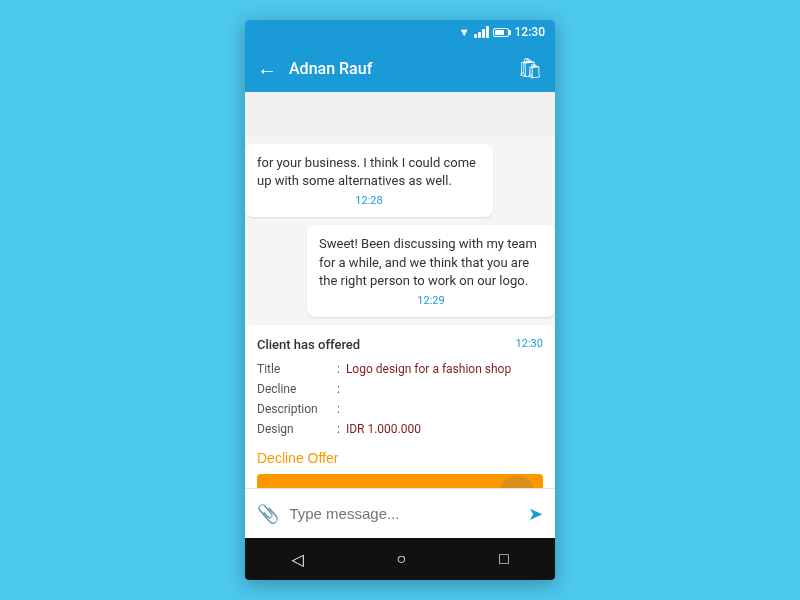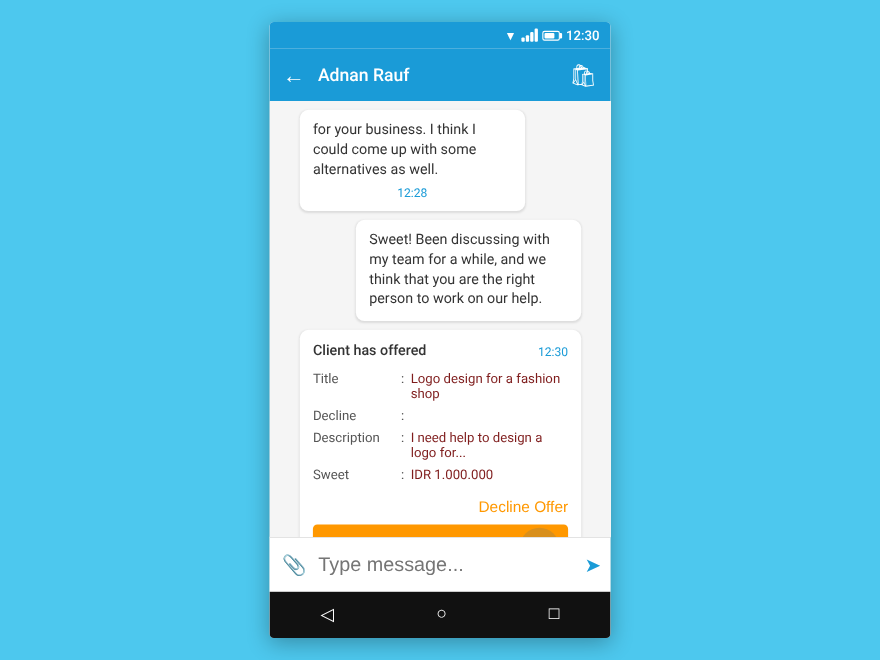--- a/index.html
+++ b/index.html
@@ -65,24 +65,25 @@
     }
     .bag-icon {
       color: white;
       font-size: 20px;
     }
     
     .chat-area {
       flex: 1;
       background: #f5f5f5;
       overflow-y: auto;
-      padding: 8px 27px;
+      padding: 8px 0;
       display: flex;
       flex-direction: column;
       gap: 8px;
+      margin-top: 44px;
     }
     
     .message-bubble {
       background: white;
       border-radius: 8px;
       padding: 10px 12px;
       max-width: 80%;
       align-self: flex-start;
       box-shadow: 0 1px 2px rgba(0,0,0,0.1);
     }
@@ -104,21 +105,21 @@
     .offer-card {
       background: white;
       border-radius: 8px;
       padding: 12px;
       box-shadow: 0 1px 2px rgba(0,0,0,0.1);
       width: 100%;
     }
     .offer-header {
       display: flex;
       justify-content: space-between;
-      align-items: flex-end;
+      align-items: flex-start;
       margin-bottom: 10px;
     }
     .offer-title-text {
       font-size: 13px;
       color: #333;
       font-weight: 500;
     }
     .offer-time {
       font-size: 11px;
       color: #1A9BD7;
@@ -144,21 +145,21 @@
     }
     .decline-btn {
       width: 100%;
       background: transparent;
       border: none;
       color: #FF9800;
       font-size: 14px;
       font-weight: 500;
       padding: 8px 0;
       cursor: pointer;
-      text-align: right;
+      text-align: left;
     }
     .accept-btn-container {
       position: relative;
       width: 100%;
     }
     .accept-btn {
       width: 100%;
       background: #FF9800;
       border: none;
       color: white;
@@ -190,21 +191,21 @@
       border-top: 1px solid #e0e0e0;
     }
     .attach-icon {
       color: #999;
       font-size: 18px;
     }
     .message-input {
       flex: 1;
       border: none;
       outline: none;
-      font-size: 18px;
+      font-size: 15px;
       color: #333;
       background: transparent;
     }
     .send-icon {
       color: #1A9BD7;
       font-size: 18px;
       cursor: pointer;
     }
     
     .nav-bar {
@@ -297,21 +298,22 @@
   </div>
 
   <div class="chat-area">
 
     <div class="message-bubble">
       <div class="message-text">for your business. I think I could come up with some alternatives as well.</div>
       <div class="message-time">12:28</div>
     </div>
 
     <div class="message-bubble right">
-      <div class="message-text">Sweet! Been discussing with my team for a while, and we think that you are the right person to work on our help.</div>
+      <div class="message-text">Sweet! Been discussing with my team for a while, and we think that you are the right person to work on our logo.</div>
+      <div class="message-time">12:29</div>
     </div>
 
     <div class="offer-card">
       <div class="offer-header">
         <span class="offer-title-text">Client has offered</span>
         <span class="offer-time">12:30</span>
       </div>
 
       
       <div class="offer-row">
@@ -323,26 +325,25 @@
       
       <div class="offer-row">
         <span class="offer-label">Decline</span>
         <span class="offer-colon">:</span>
       </div>
 
       
       <div class="offer-row">
         <span class="offer-label">Description</span>
         <span class="offer-colon">:</span>
-        <span class="offer-value">I need help to design a logo for...</span>
       </div>
 
       
       <div class="offer-row">
-        <span class="offer-label">Sweet</span>
+        <span class="offer-label">Design</span>
         <span class="offer-colon">:</span>
         <span class="offer-value">IDR 1.000.000</span>
       </div>
 
       
       <button class="decline-btn">Decline Offer</button>
 
       
       <div class="accept-btn-container">
         <button class="accept-btn">Accept Offer</button>

